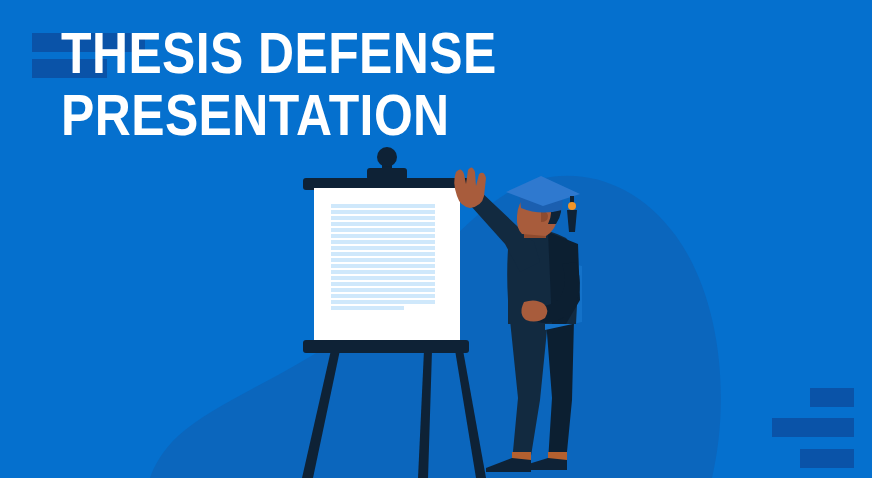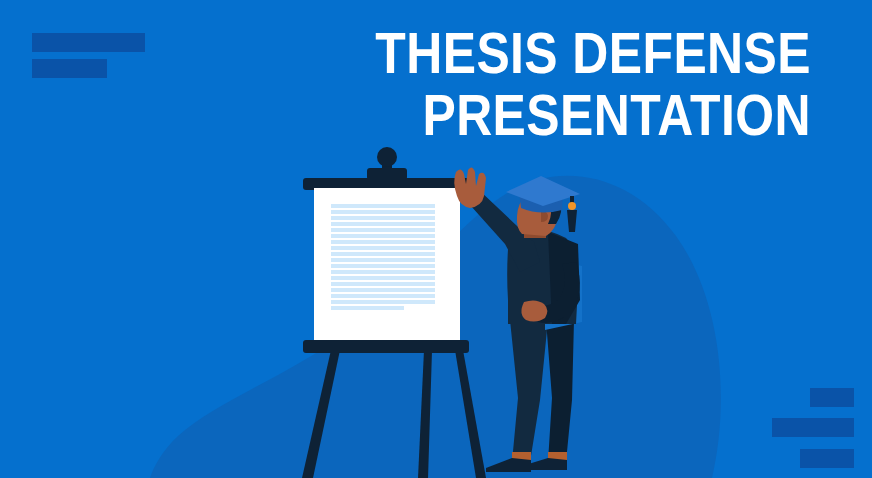--- a/index.html
+++ b/index.html
@@ -34,21 +34,21 @@
   .bar-br-1 { left: 810px; top: 388px; width: 44px;  height: 19px; }
   .bar-br-2 { left: 772px; top: 418px; width: 82px;  height: 19px; }
   .bar-br-3 { left: 800px; top: 449px; width: 54px;  height: 19px; }
 
   
   .title-block {
     position: absolute;
     left: 0;
     top: 22px;
     width: 872px;
-    text-align: right;
+    text-align: left;
     pointer-events: none;
   }
   .title-line {
     display: block;
     color: #ffffff;
     font-family: "Liberation Sans Narrow", "Liberation Sans", sans-serif;
     font-weight: 700;
     font-size: 58px;
     line-height: 62px;
     letter-spacing: 0.5px;

